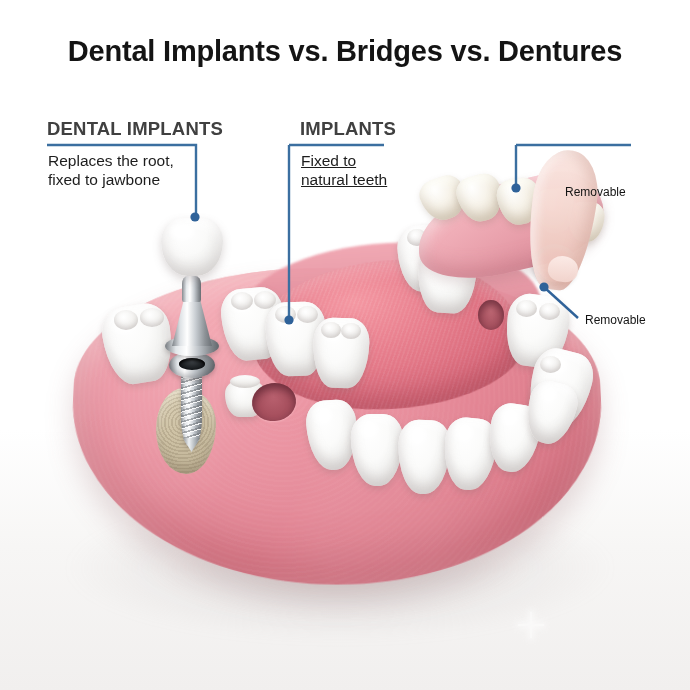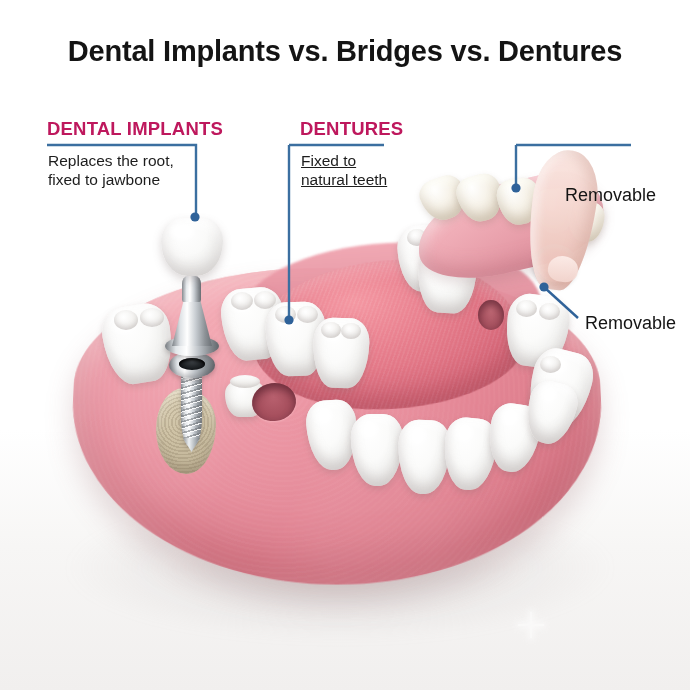--- a/index.html
+++ b/index.html
@@ -31,29 +31,29 @@
   .sparkle:after{width:26px;height:2px;box-shadow:0 0 6px 2px #fff;}
 
   
   .title{
     position:absolute;left:0;top:35px;width:690px;text-align:center;
     font-size:29px;font-weight:bold;color:#141414;letter-spacing:-.2px;
   }
 
   
   .callout-head{
-    position:absolute;font-size:18.5px;font-weight:bold;color:#be185d;
+    position:absolute;font-size:18.5px;font-weight:bold;color:#404040;
     letter-spacing:.2px;white-space:nowrap;
   }
   .callout-body{
     position:absolute;font-size:15.5px;color:#1d1d1d;line-height:19px;
     white-space:pre-line;
   }
   .plain-label{
-    position:absolute;font-size:18px;color:#141414;white-space:nowrap;
+    position:absolute;font-size:12px;color:#141414;white-space:nowrap;
   }
 
   
   #leaders{position:absolute;left:0;top:0;width:690px;height:690px;}
 
   
   .model{position:absolute;left:0;top:0;width:690px;height:690px;}
 
   
   .gum-arch{
@@ -349,21 +349,21 @@
     <path d="M578 318 L545 288" fill="none" stroke="#2f6299" stroke-width="2.4"></path>
     <circle cx="544" cy="287" r="4.6" fill="#2f6299"></circle>
   </svg>
 
   <div class="title">Dental Implants vs. Bridges vs. Dentures</div>
 
   <div class="callout-head" style="left:47px;top:118px;">DENTAL IMPLANTS</div>
   <div class="callout-body" style="left:48px;top:151px;width:170px;">Replaces the root,
 fixed to jawbone</div>
 
-  <div class="callout-head" style="left:300px;top:118px;">DENTURES</div>
+  <div class="callout-head" style="left:300px;top:118px;">IMPLANTS</div>
   <div class="callout-body" style="left:301px;top:151px;width:130px;text-decoration:underline;">Fixed to
 natural teeth</div>
 
 
   <div class="plain-label" style="left:565px;top:185px;">Removable</div>
   <div class="plain-label" style="left:585px;top:313px;">Removable</div>
 
 </div>
 
 </body></html>

